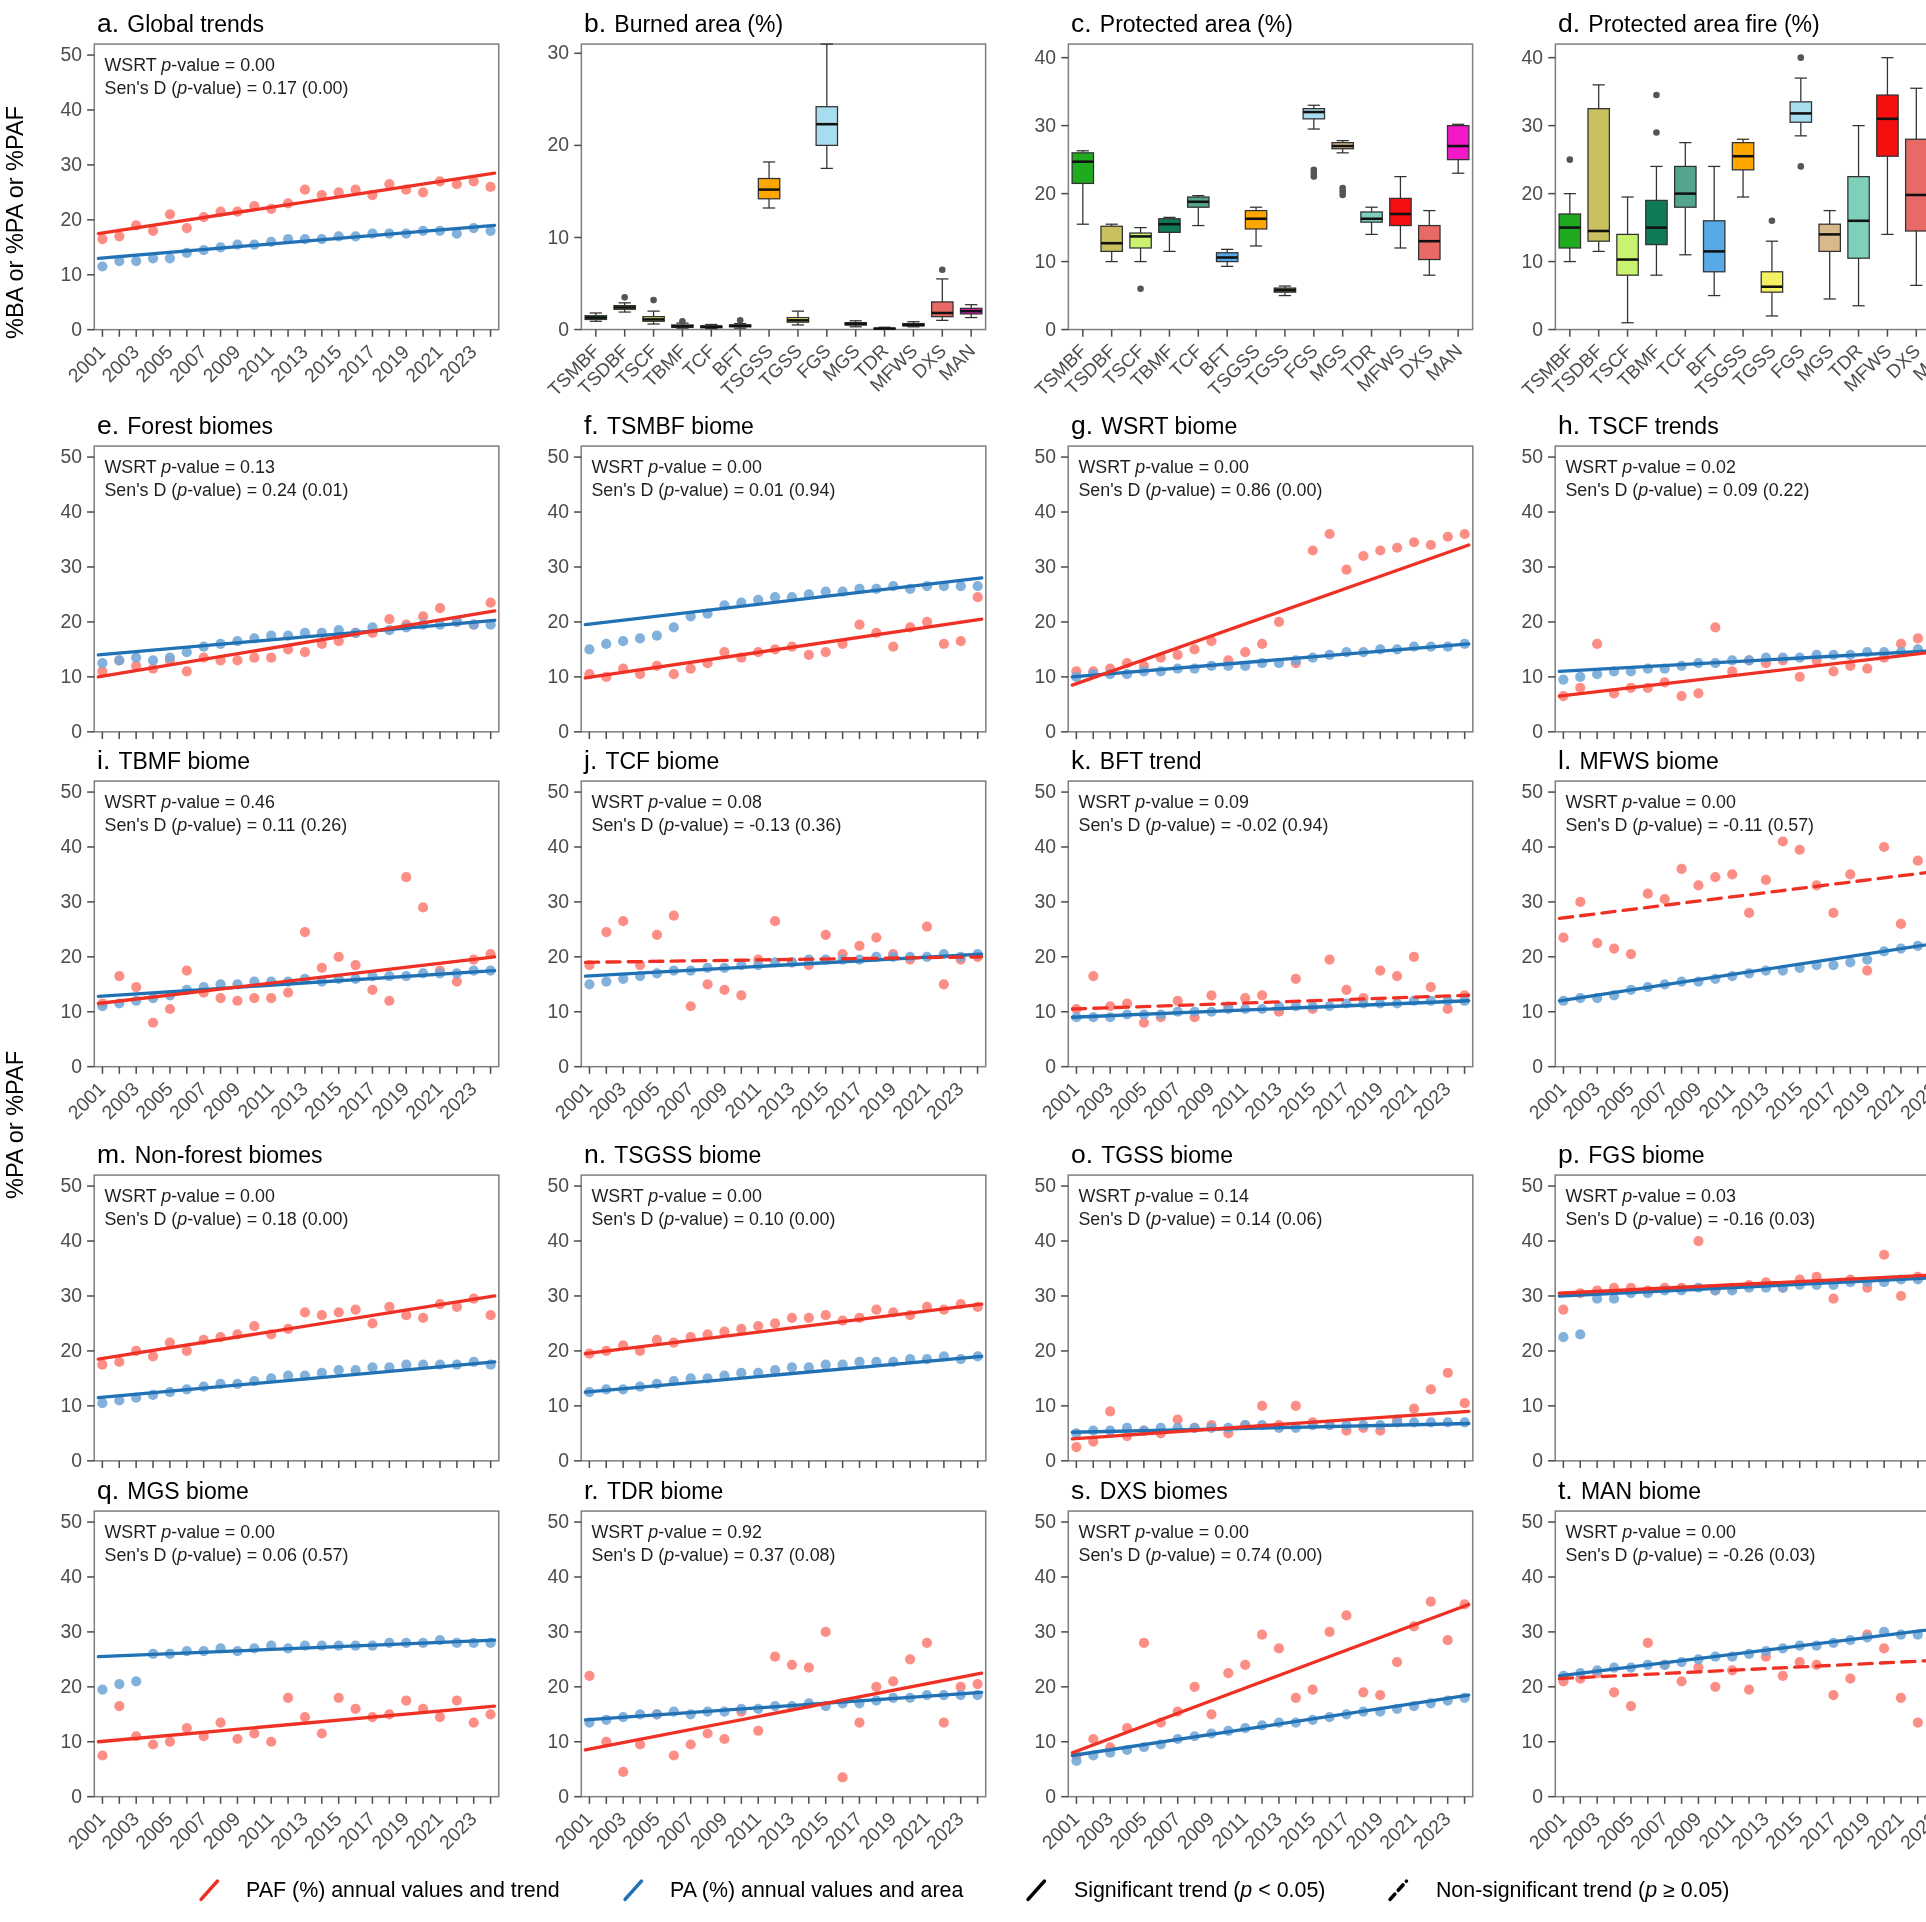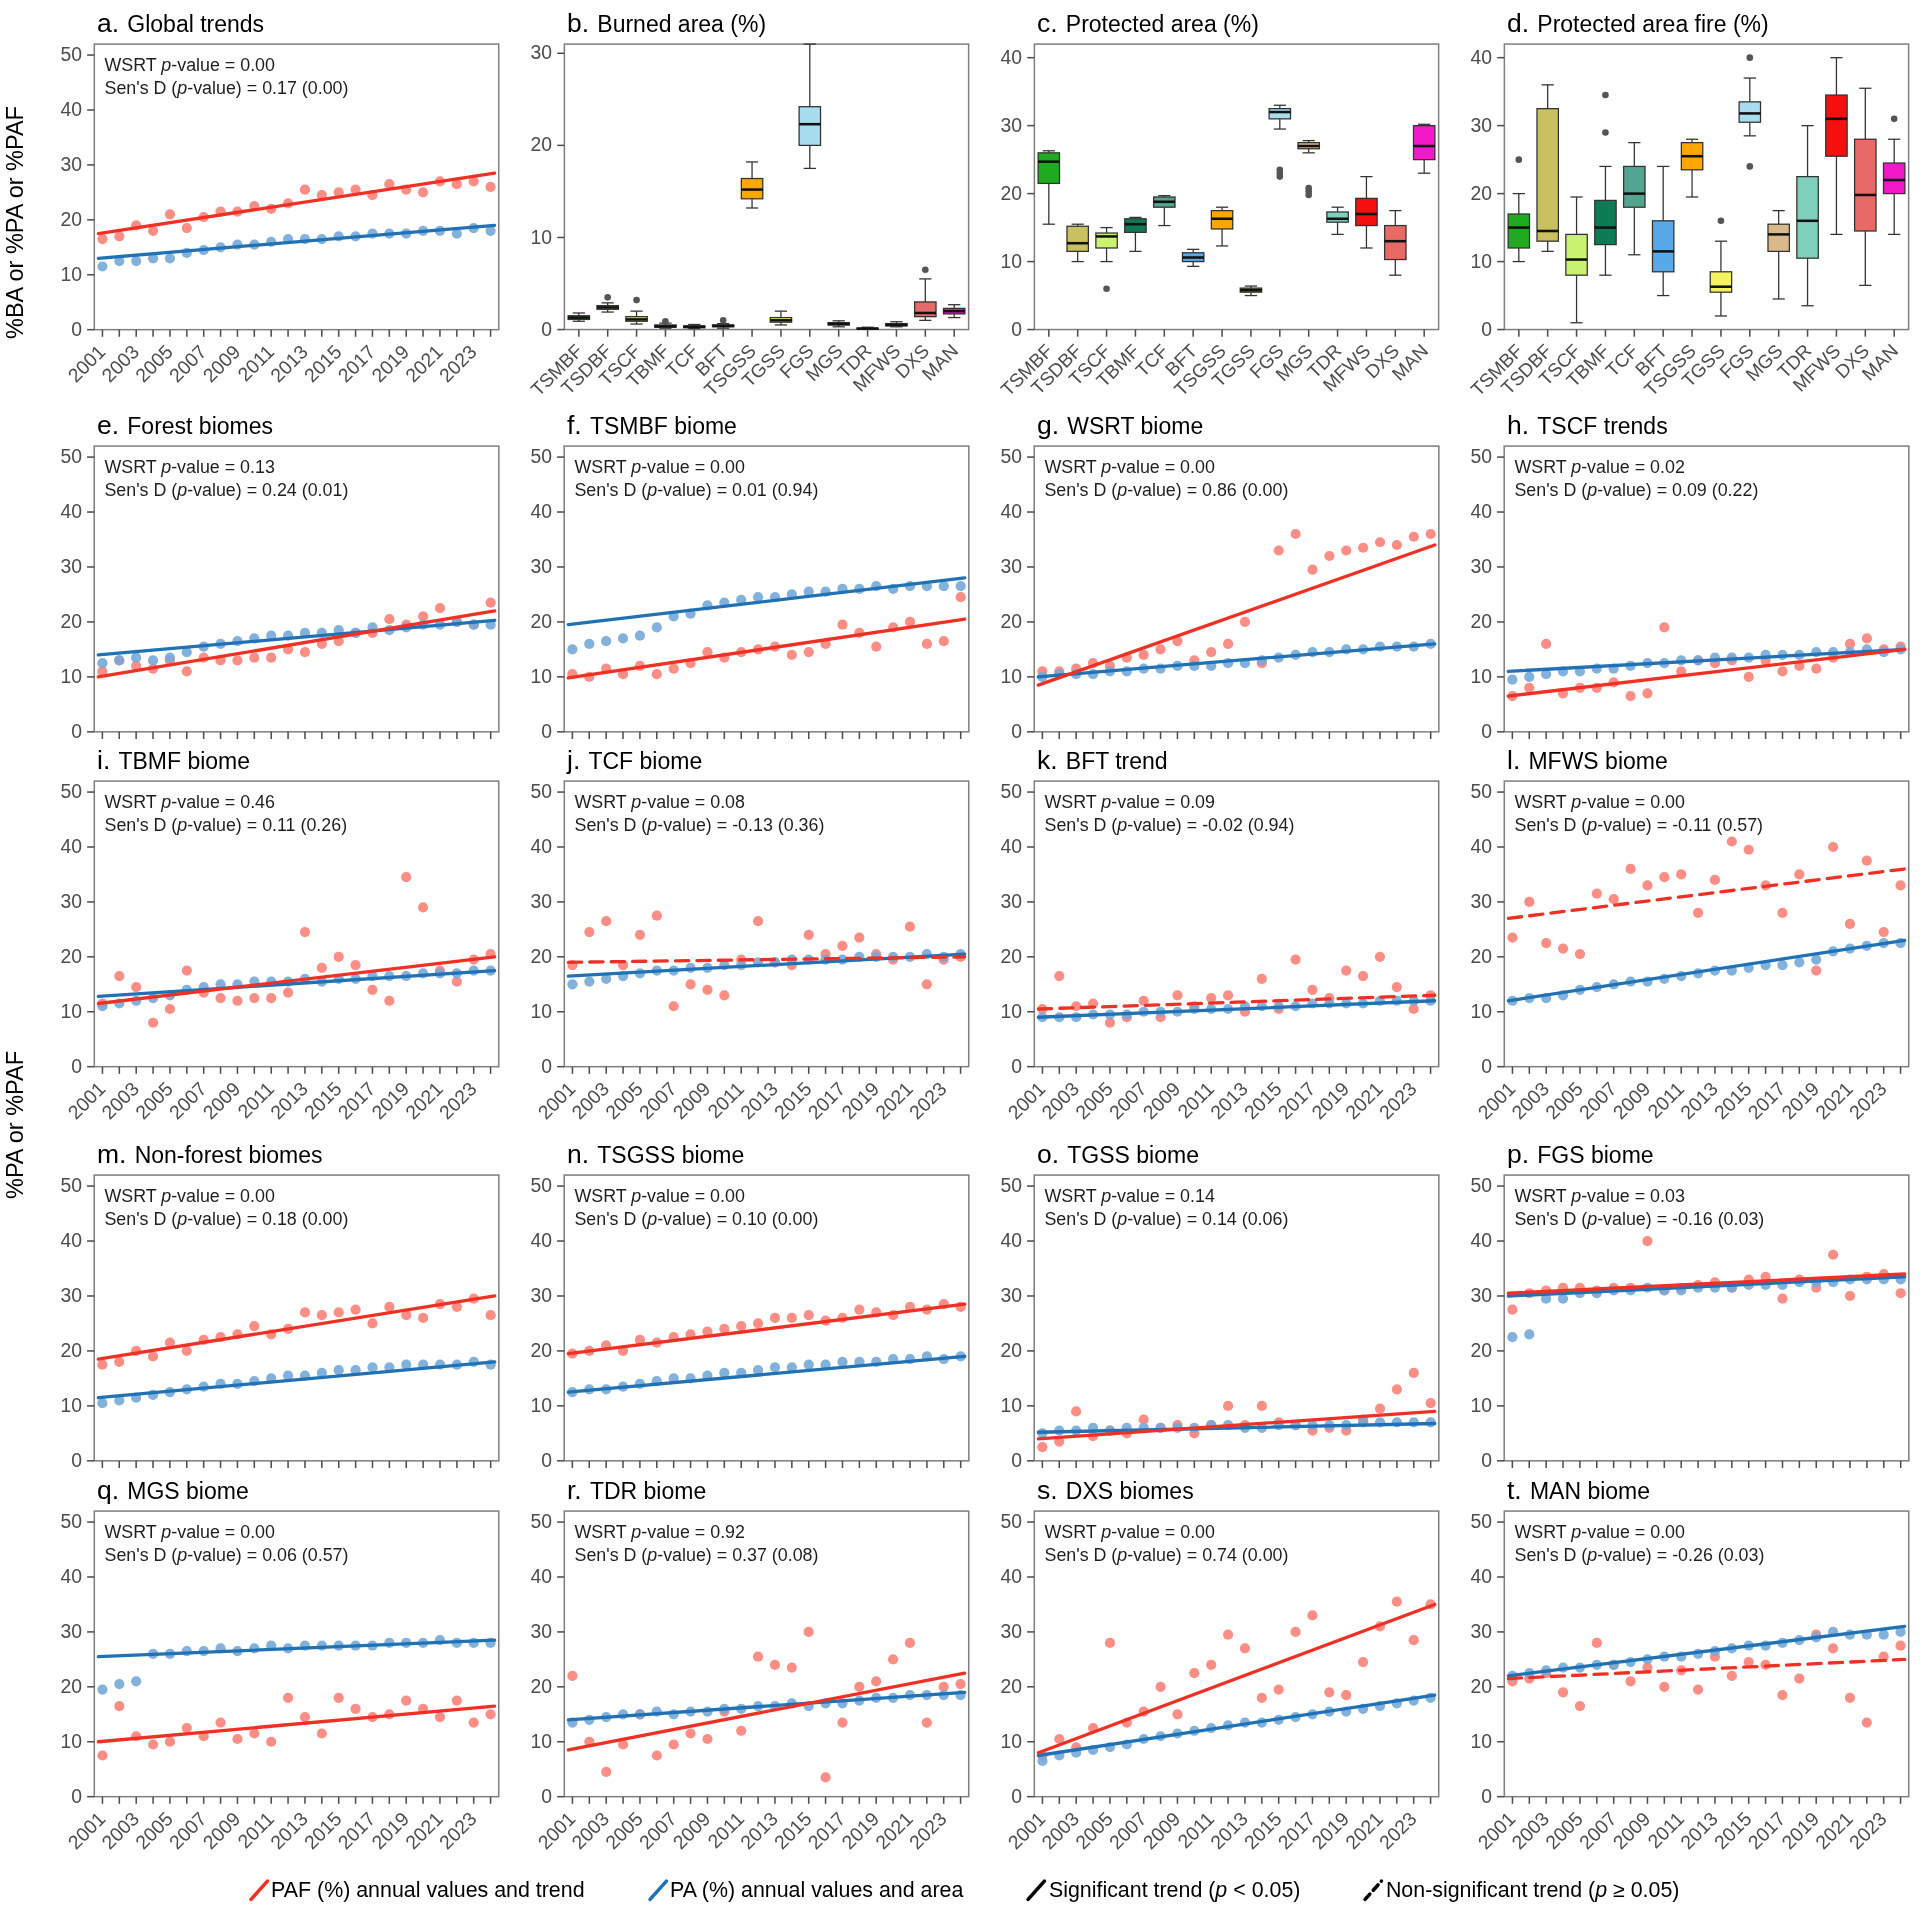--- a/index.html
+++ b/index.html
@@ -1,28 +1,28 @@
 <!DOCTYPE html>
 <html style="font-size:8.2px"><head>
 <meta charset="utf-8">
 <style>
   html,body{margin:0;padding:0;background:#ffffff;font-family:"Liberation Sans",sans-serif;}
   body{width:1926px;}
   .figure{position:relative;width:1926px;padding-top:3.1px;}
   .grid{position:relative;padding-left:37px;}
-  #panels{display:grid;grid-template-columns:repeat(4,467px);column-gap:3px;}
+  #panels{display:grid;grid-template-columns:repeat(4,467px);column-gap:20px;}
   .panel{display:flex;flex-direction:column;align-items:flex-start;}
   .panel-title{margin:5.1px 0 1px 60px;white-space:nowrap;color:#000;}
   .panel-title .letter{font-size:26.5px;}
   .panel-title .ttl{font-size:23px;margin-left:8.2px;}
   .ylab{position:absolute;left:2px;writing-mode:vertical-rl;transform:rotate(180deg);font-size:23.5px;color:#000;text-align:center;}
   .ylab-row1{top:31px;height:377px;}
   .ylab-rows{top:408px;height:1428px;}
   .legend{display:flex;justify-content:center;align-items:center;gap:61px;margin:14.3px 0 9.2px 0;}
-  .leg-item{display:flex;align-items:center;gap:0;}
+  .leg-item{display:flex;align-items:center;gap:25px;}
   .leg-item span.lbl{font-size:21.4px;color:#000;white-space:nowrap;}
   svg text{font-family:"Liberation Sans",sans-serif;}
 </style>
 </head>
 <body>
 
 <div class="figure">
   <div class="grid">
     <div class="ylab ylab-row1">%BA or %PA or %PAF</div>
     <div class="ylab ylab-rows">%PA or %PAF</div>

